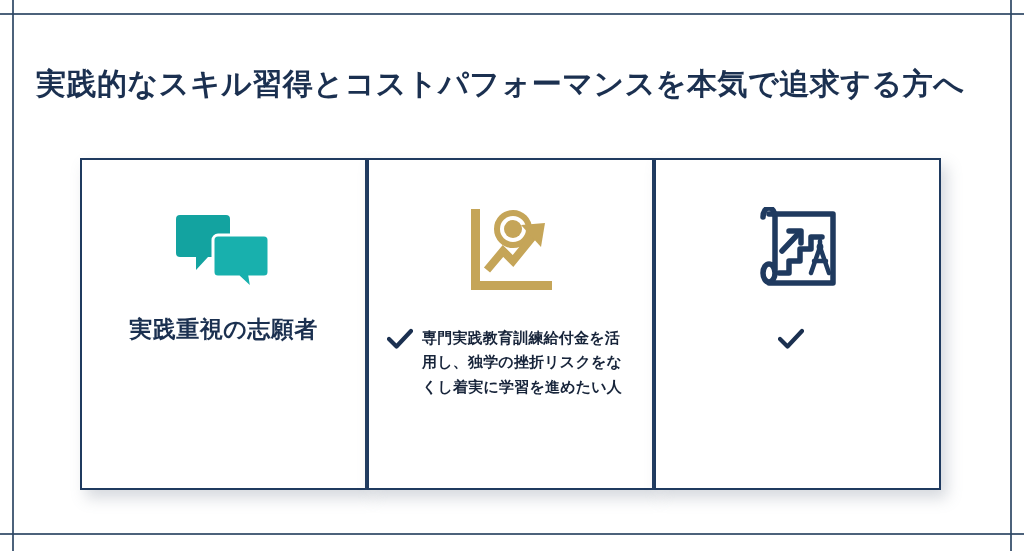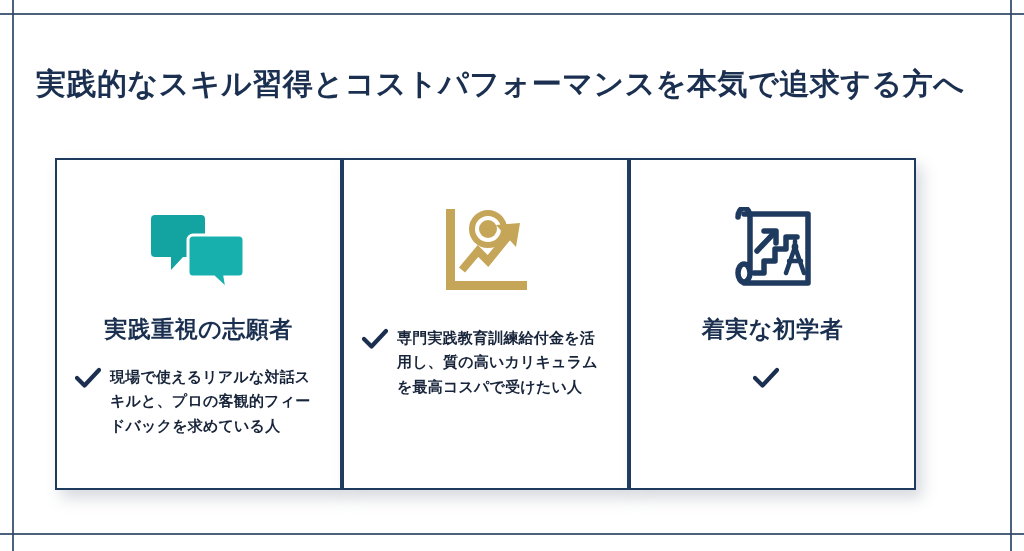--- a/index.html
+++ b/index.html
@@ -46,21 +46,21 @@
   }
 
   
   .card-row {
     position: absolute;
     left: 55px;
     top: 158px;
     width: 886px;
     height: 332px;
     display: flex;
-    justify-content: flex-start;
+    justify-content: flex-end;
   }
 
   .card {
     position: relative;
     width: 287px;
     height: 332px;
     background: #ffffff;
     border: 2px solid #1f3a5f;
     box-shadow: 6px 8px 14px rgba(120,130,145,.30);
     display: flex;
@@ -126,47 +126,39 @@
   <div class="card-row">
 
     <div class="card">
       <div class="card-icon">
         <svg width="96" height="78" viewBox="0 0 96 78" aria-hidden="true">
           <path d="M4 4 h46 a4 4 0 0 1 4 4 v34 a4 4 0 0 1 -4 4 h-18 l-12 13 v-13 h-16 a4 4 0 0 1 -4 -4 v-34 a4 4 0 0 1 4 -4 z" fill="#13a3a0"></path>
           <path d="M42 24 h46 a5 5 0 0 1 5 5 v32 a5 5 0 0 1 -5 5 h-14 l2 12 -13 -12 h-21 a5 5 0 0 1 -5 -5 v-32 a5 5 0 0 1 5 -5 z" fill="#18b0ad" stroke="#ffffff" stroke-width="3"></path>
         </svg>
       </div>
       <div class="card-title">実践重視の志願者</div>
-      <div class="card-body">
-        <span class="check-icon">
-          <svg width="26" height="22" viewBox="0 0 26 22" aria-hidden="true">
-            <path d="M2 11 L9.5 18.5 L24 3" fill="none" stroke="#1b3050" stroke-width="4.2" stroke-linecap="round" stroke-linejoin="round"></path>
-          </svg>
-        </span>
-        <span class="card-desc">現場で使えるリアルな対話スキルと、プロの客観的フィードバックを求めている人</span>
-      </div>
     </div>
 
     <div class="card">
       <div class="card-icon">
         <svg width="92" height="86" viewBox="0 0 92 86" aria-hidden="true">
           <path d="M6 2 h9 v72 h72 v9 h-81 z" fill="#c5a558"></path>
           <circle cx="48" cy="22" r="16" fill="none" stroke="#c5a558" stroke-width="6"></circle>
           <circle cx="48" cy="22" r="9" fill="#c5a558"></circle>
           <path d="M22 63 L38 44 L48 54 L70 27" fill="none" stroke="#c5a558" stroke-width="8" stroke-linecap="butt" stroke-linejoin="miter"></path>
           <path d="M56 18 L80 16 L76 40 z" fill="#c5a558"></path>
         </svg>
       </div>
       <div class="card-body">
         <span class="check-icon">
           <svg width="26" height="22" viewBox="0 0 26 22" aria-hidden="true">
             <path d="M2 11 L9.5 18.5 L24 3" fill="none" stroke="#1b3050" stroke-width="4.2" stroke-linecap="round" stroke-linejoin="round"></path>
           </svg>
         </span>
-        <span class="card-desc">専門実践教育訓練給付金を活用し、質の高いカリキュラムを最高コスパで受けたい人</span>
+        <span class="card-desc">専門実践教育訓練給付金を活用し、独学の挫折リスクをなくし着実に学習を進めたい人</span>
       </div>
     </div>
 
     <div class="card">
       <div class="card-icon">
         <svg width="94" height="86" viewBox="0 0 94 86" aria-hidden="true">
           <g fill="none" stroke="#1f3a5f" stroke-width="5.5" stroke-linecap="round" stroke-linejoin="round">
 
             <path d="M12 10 a6 9 0 0 1 12 0 v56 a6 9 0 0 0 -12 0 a6 9 0 0 0 12 0"></path>
 
@@ -180,21 +172,20 @@
 
           <g fill="none" stroke="#1f3a5f" stroke-width="4.5" stroke-linecap="round">
             <path d="M69 34 v6"></path>
             <path d="M69 40 L60 66"></path>
             <path d="M69 40 L78 66"></path>
             <path d="M63 54 h12"></path>
           </g>
           <circle cx="69" cy="40" r="3.4" fill="#1f3a5f"></circle>
         </svg>
       </div>
-      <div class="card-title">着実な初学者</div>
       <div class="card-body">
         <span class="check-icon">
           <svg width="26" height="22" viewBox="0 0 26 22" aria-hidden="true">
             <path d="M2 11 L9.5 18.5 L24 3" fill="none" stroke="#1b3050" stroke-width="4.2" stroke-linecap="round" stroke-linejoin="round"></path>
           </svg>
         </span>
       </div>
     </div>
 
   </div>

